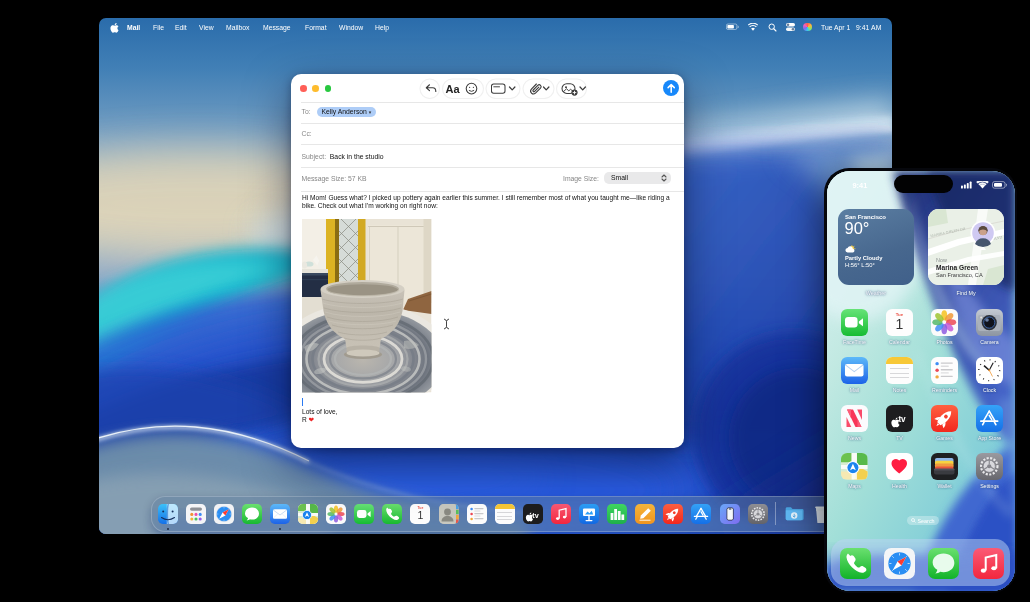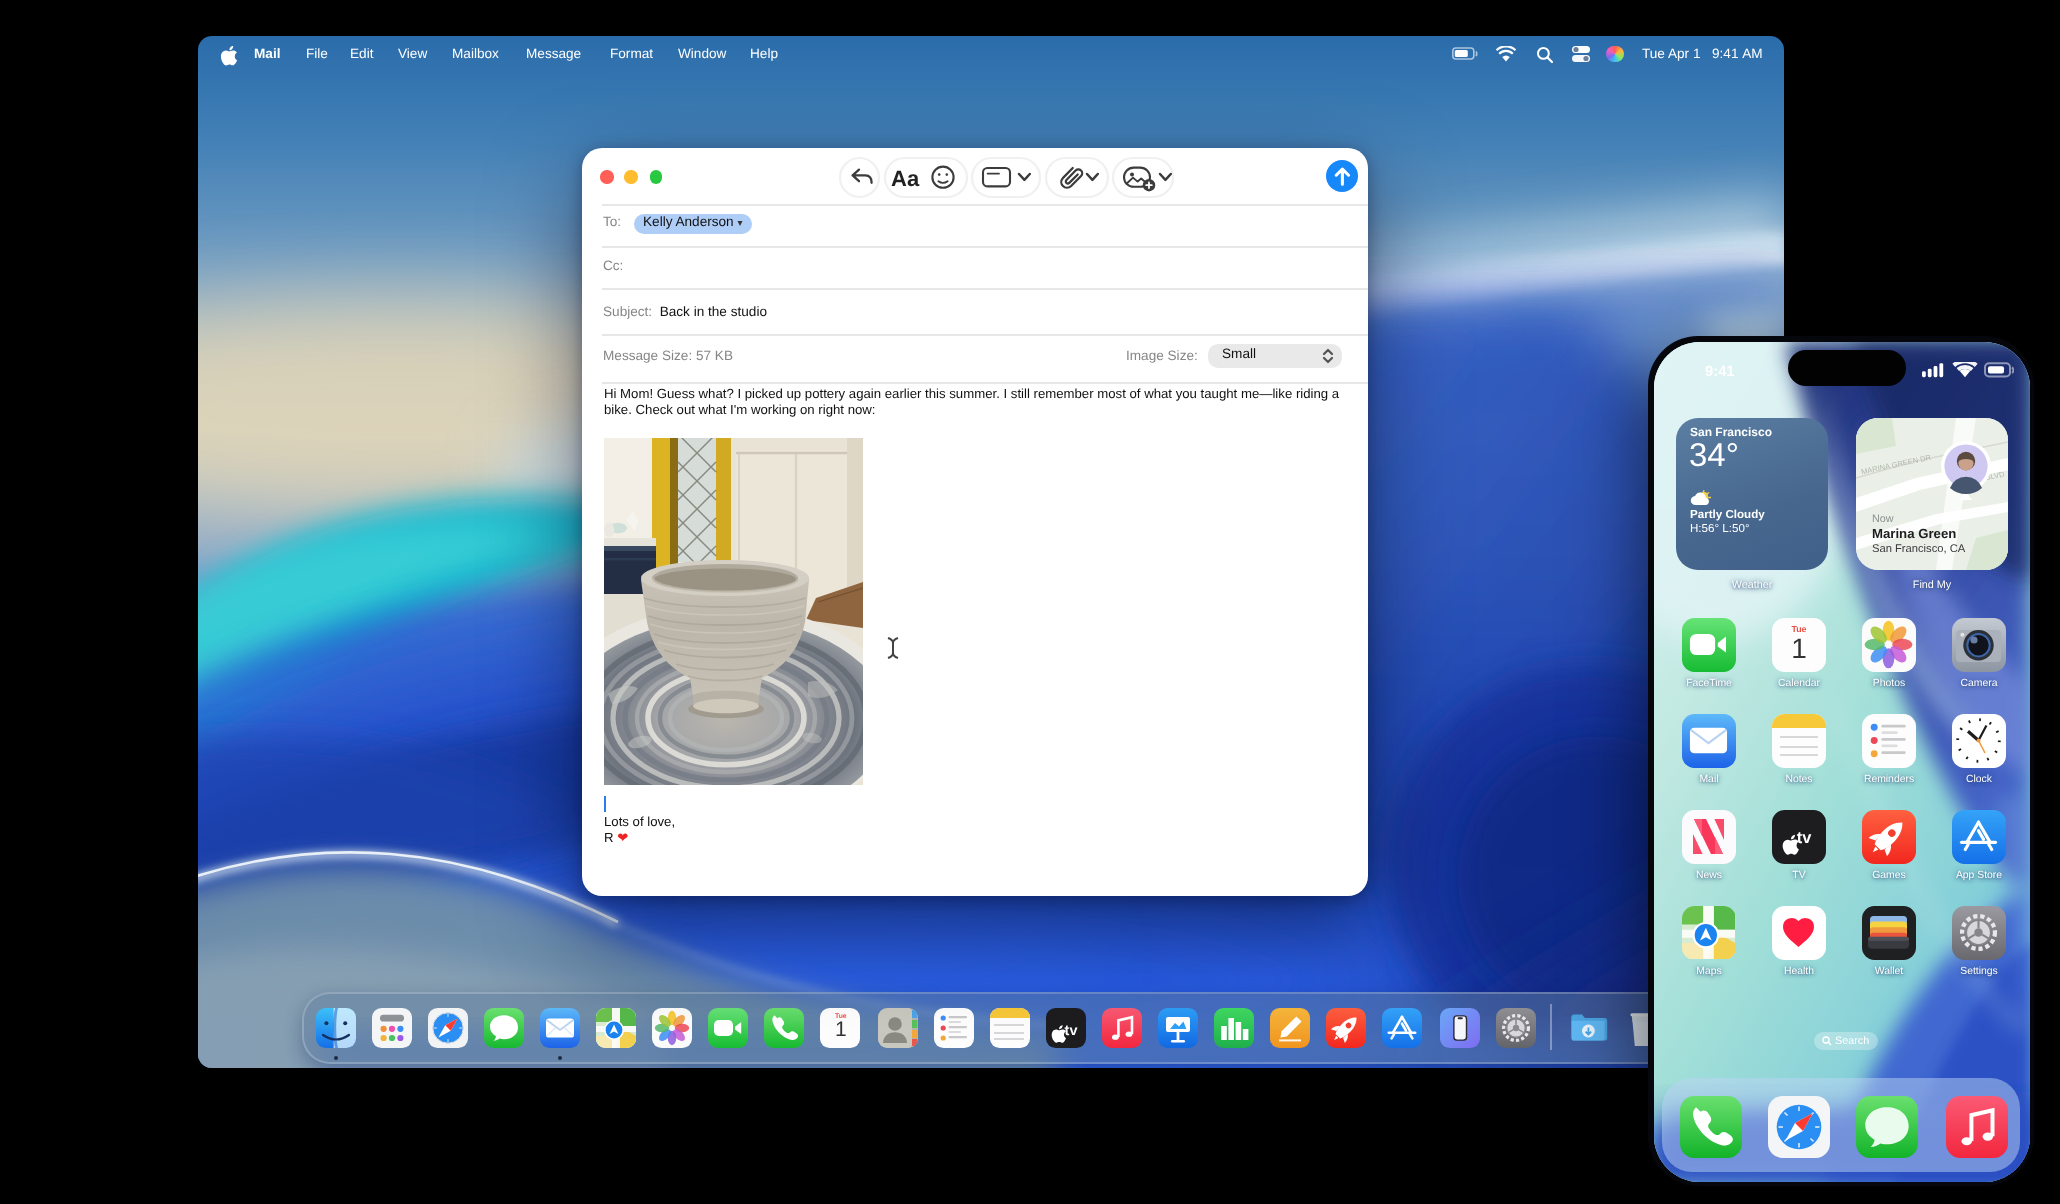--- a/index.html
+++ b/index.html
@@ -630,21 +630,21 @@
         <path d="M21.5,7.6 L18.8,4.4 a4.3,4.3 0 0 1 5.4,0 Z"></path>
         <path d="M17.3,3 a6.6,6.6 0 0 1 8.4,0 L24.5,4.5 a4.8,4.8 0 0 0 -6,0 Z" opacity=".95"></path>
         <path d="M15.2,0.9 a9.5,9.5 0 0 1 12.6,0 L26.4,2.5 a7.5,7.5 0 0 0 -9.8,0 Z" opacity=".95"></path>
         <rect x="31.5" y="0.6" width="12.5" height="6.6" rx="2" fill="none" stroke="#fff" stroke-opacity=".5" stroke-width="1"></rect>
         <rect x="33" y="2.1" width="8" height="3.6" rx="1" fill="#fff"></rect>
         <path d="M45,2.7 a1.8,1.8 0 0 1 0,2.8" stroke="#fff" stroke-opacity=".5" stroke-width="1" fill="none"></path>
       </svg>
 
       <div class="abs" style="left:11.5px;top:38.5px;width:76px;height:76px;border-radius:11px;background:linear-gradient(160deg,#5b7ea2,#47678e 60%,#40608a);overflow:hidden;color:#fff;">
         <div class="abs" style="left:7px;top:5px;font-size:6px;font-weight:600;">San Francisco</div>
-        <div class="abs" style="left:6.5px;top:10px;font-size:16.5px;font-weight:300;">34°</div>
+        <div class="abs" style="left:6.5px;top:10px;font-size:16.5px;font-weight:300;">90°</div>
         <svg class="abs" style="left:6.5px;top:36px" width="11" height="8" viewBox="0 0 22 16">
             <circle cx="14" cy="6" r="4" fill="#f7cf4a"></circle>
             <path d="M14.5,5.5 l4.5,-3 M16,7.5 l5,0 M13,3.5 l1,-3.4" stroke="#f7cf4a" stroke-width="1.4"></path>
             <path d="M5.5,15 a4.5,4.5 0 0 1 -0.4,-9 a5.5,5.5 0 0 1 10.6,1.4 a3.9,3.9 0 0 1 0.4,7.6 Z" fill="#fff"></path>
           </svg>
         <div class="abs" style="left:7px;top:45.5px;font-size:5.8px;font-weight:600;">Partly Cloudy</div>
         <div class="abs" style="left:7px;top:53px;font-size:5.8px;">H:56° L:50°</div>
       </div>
       <div class="wlbl" style="left:11.5px;top:119px;">Weather</div>
 

